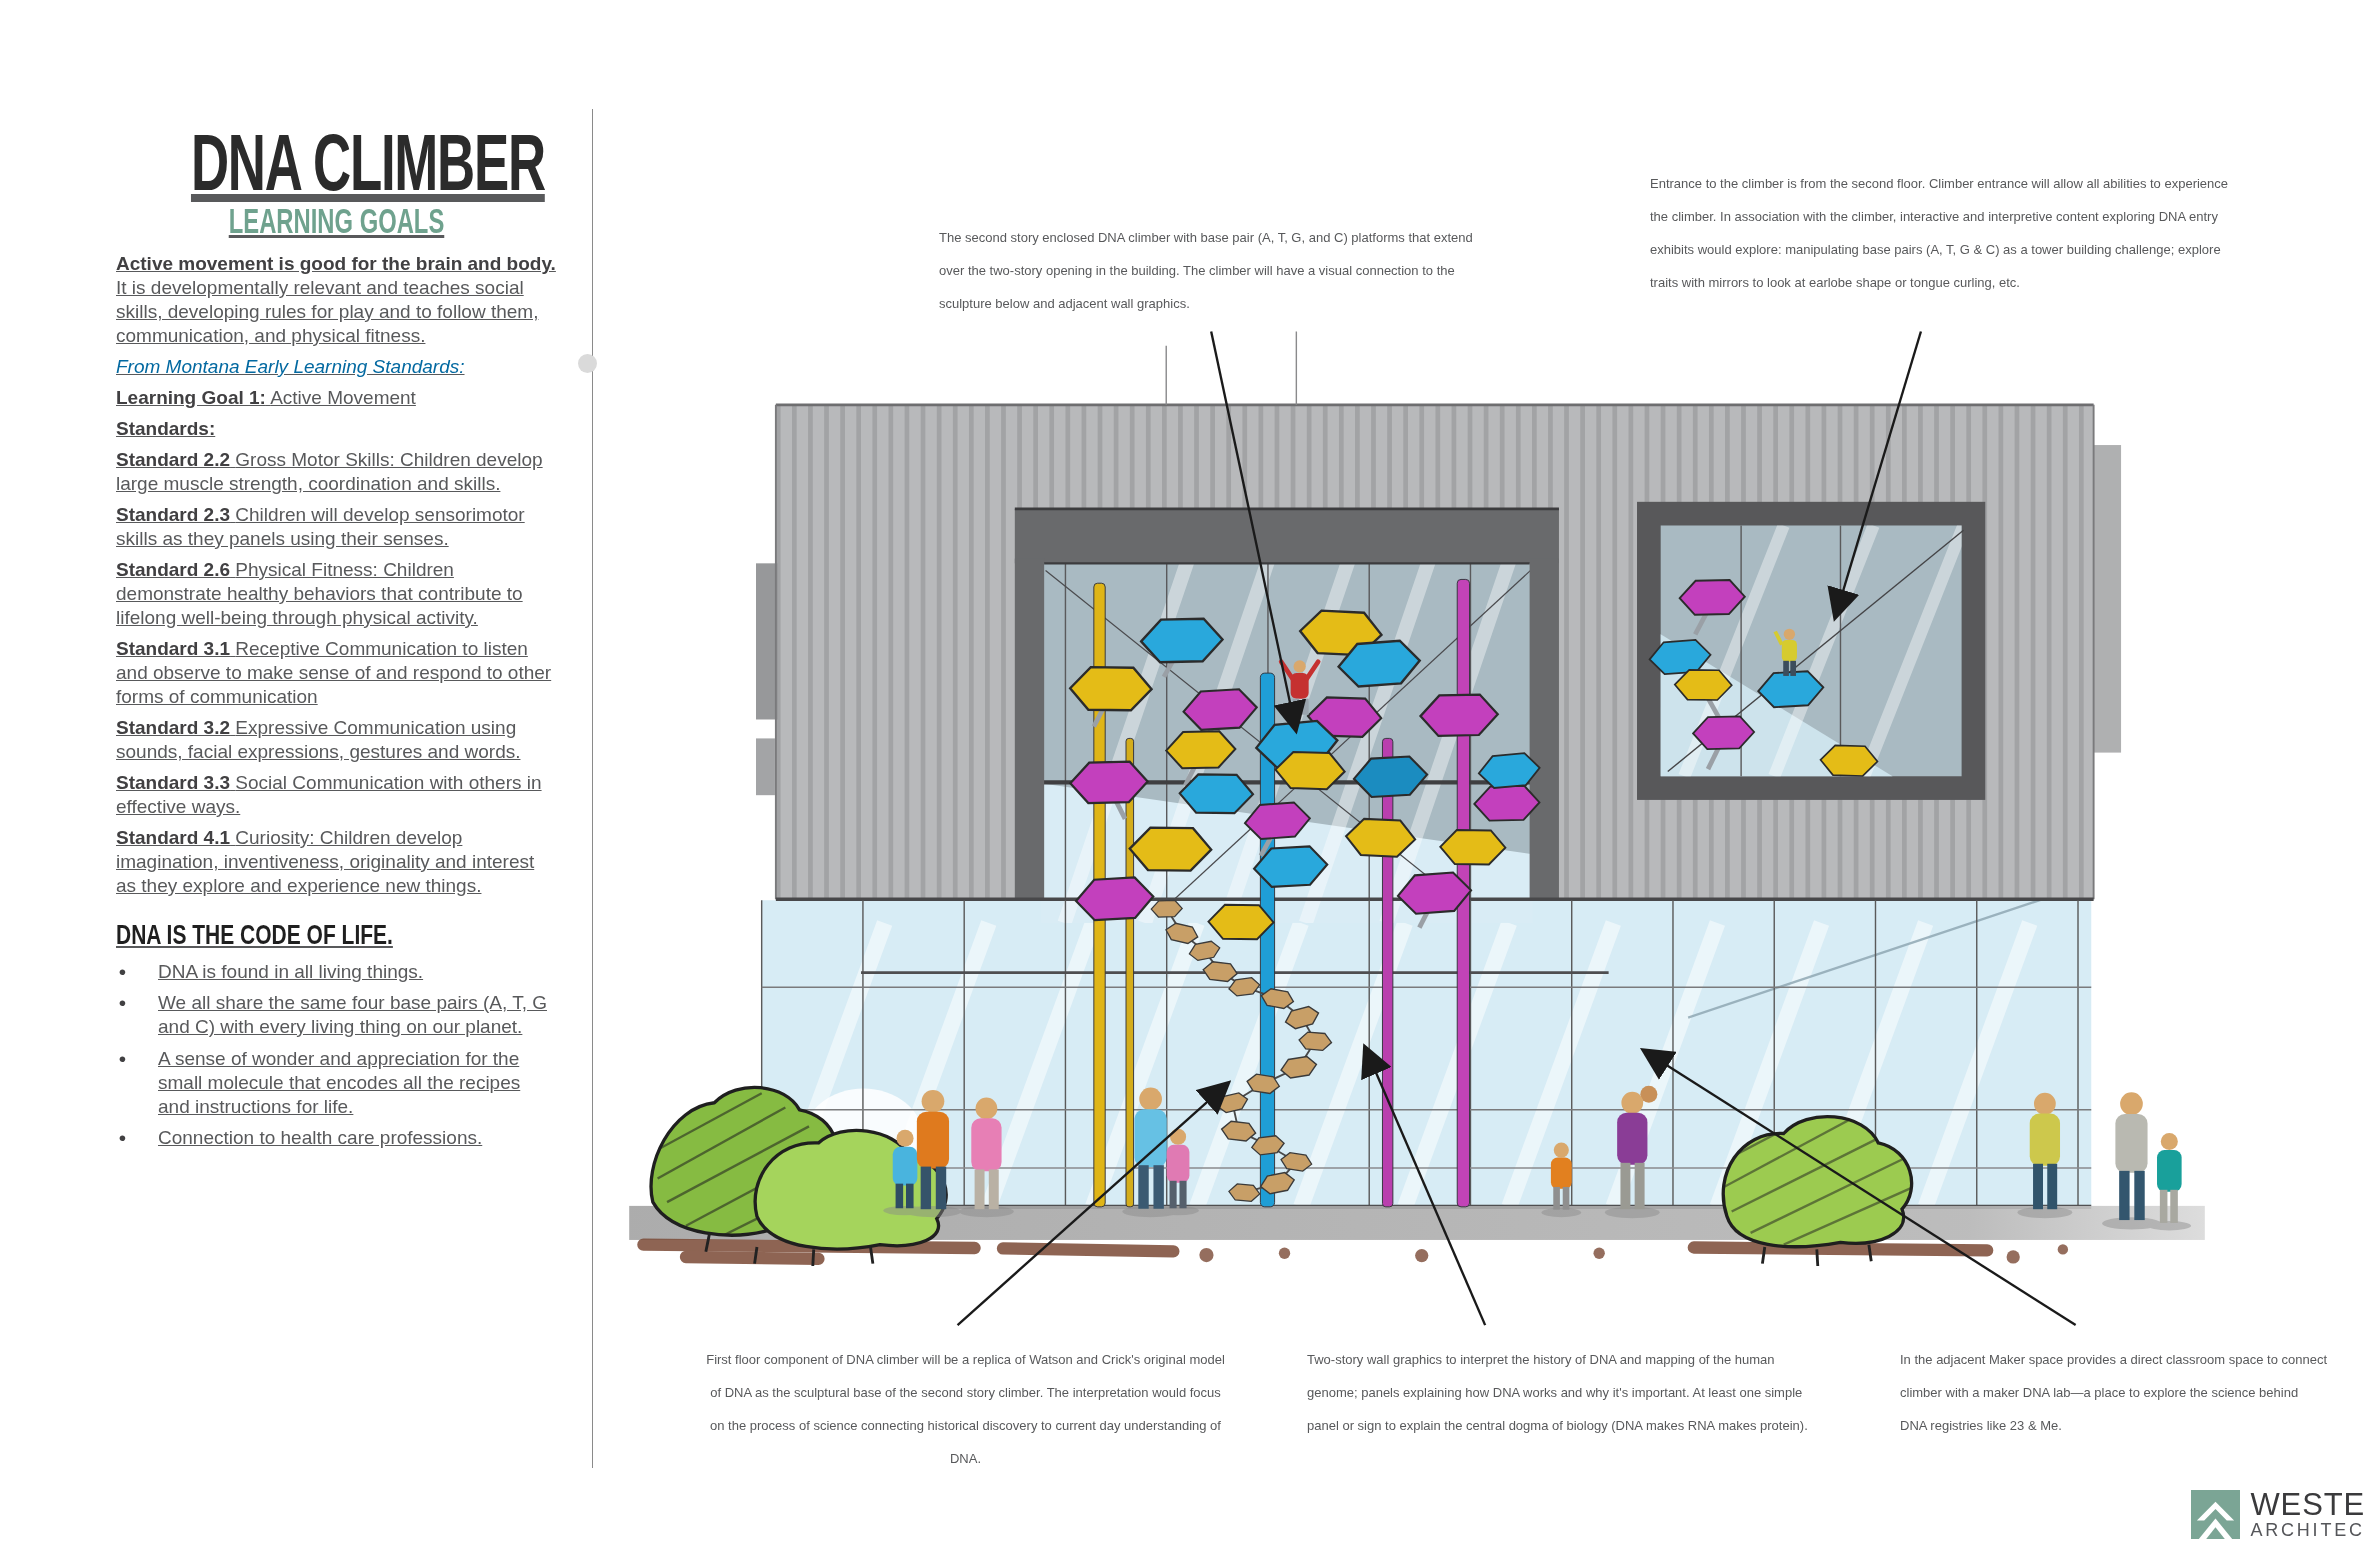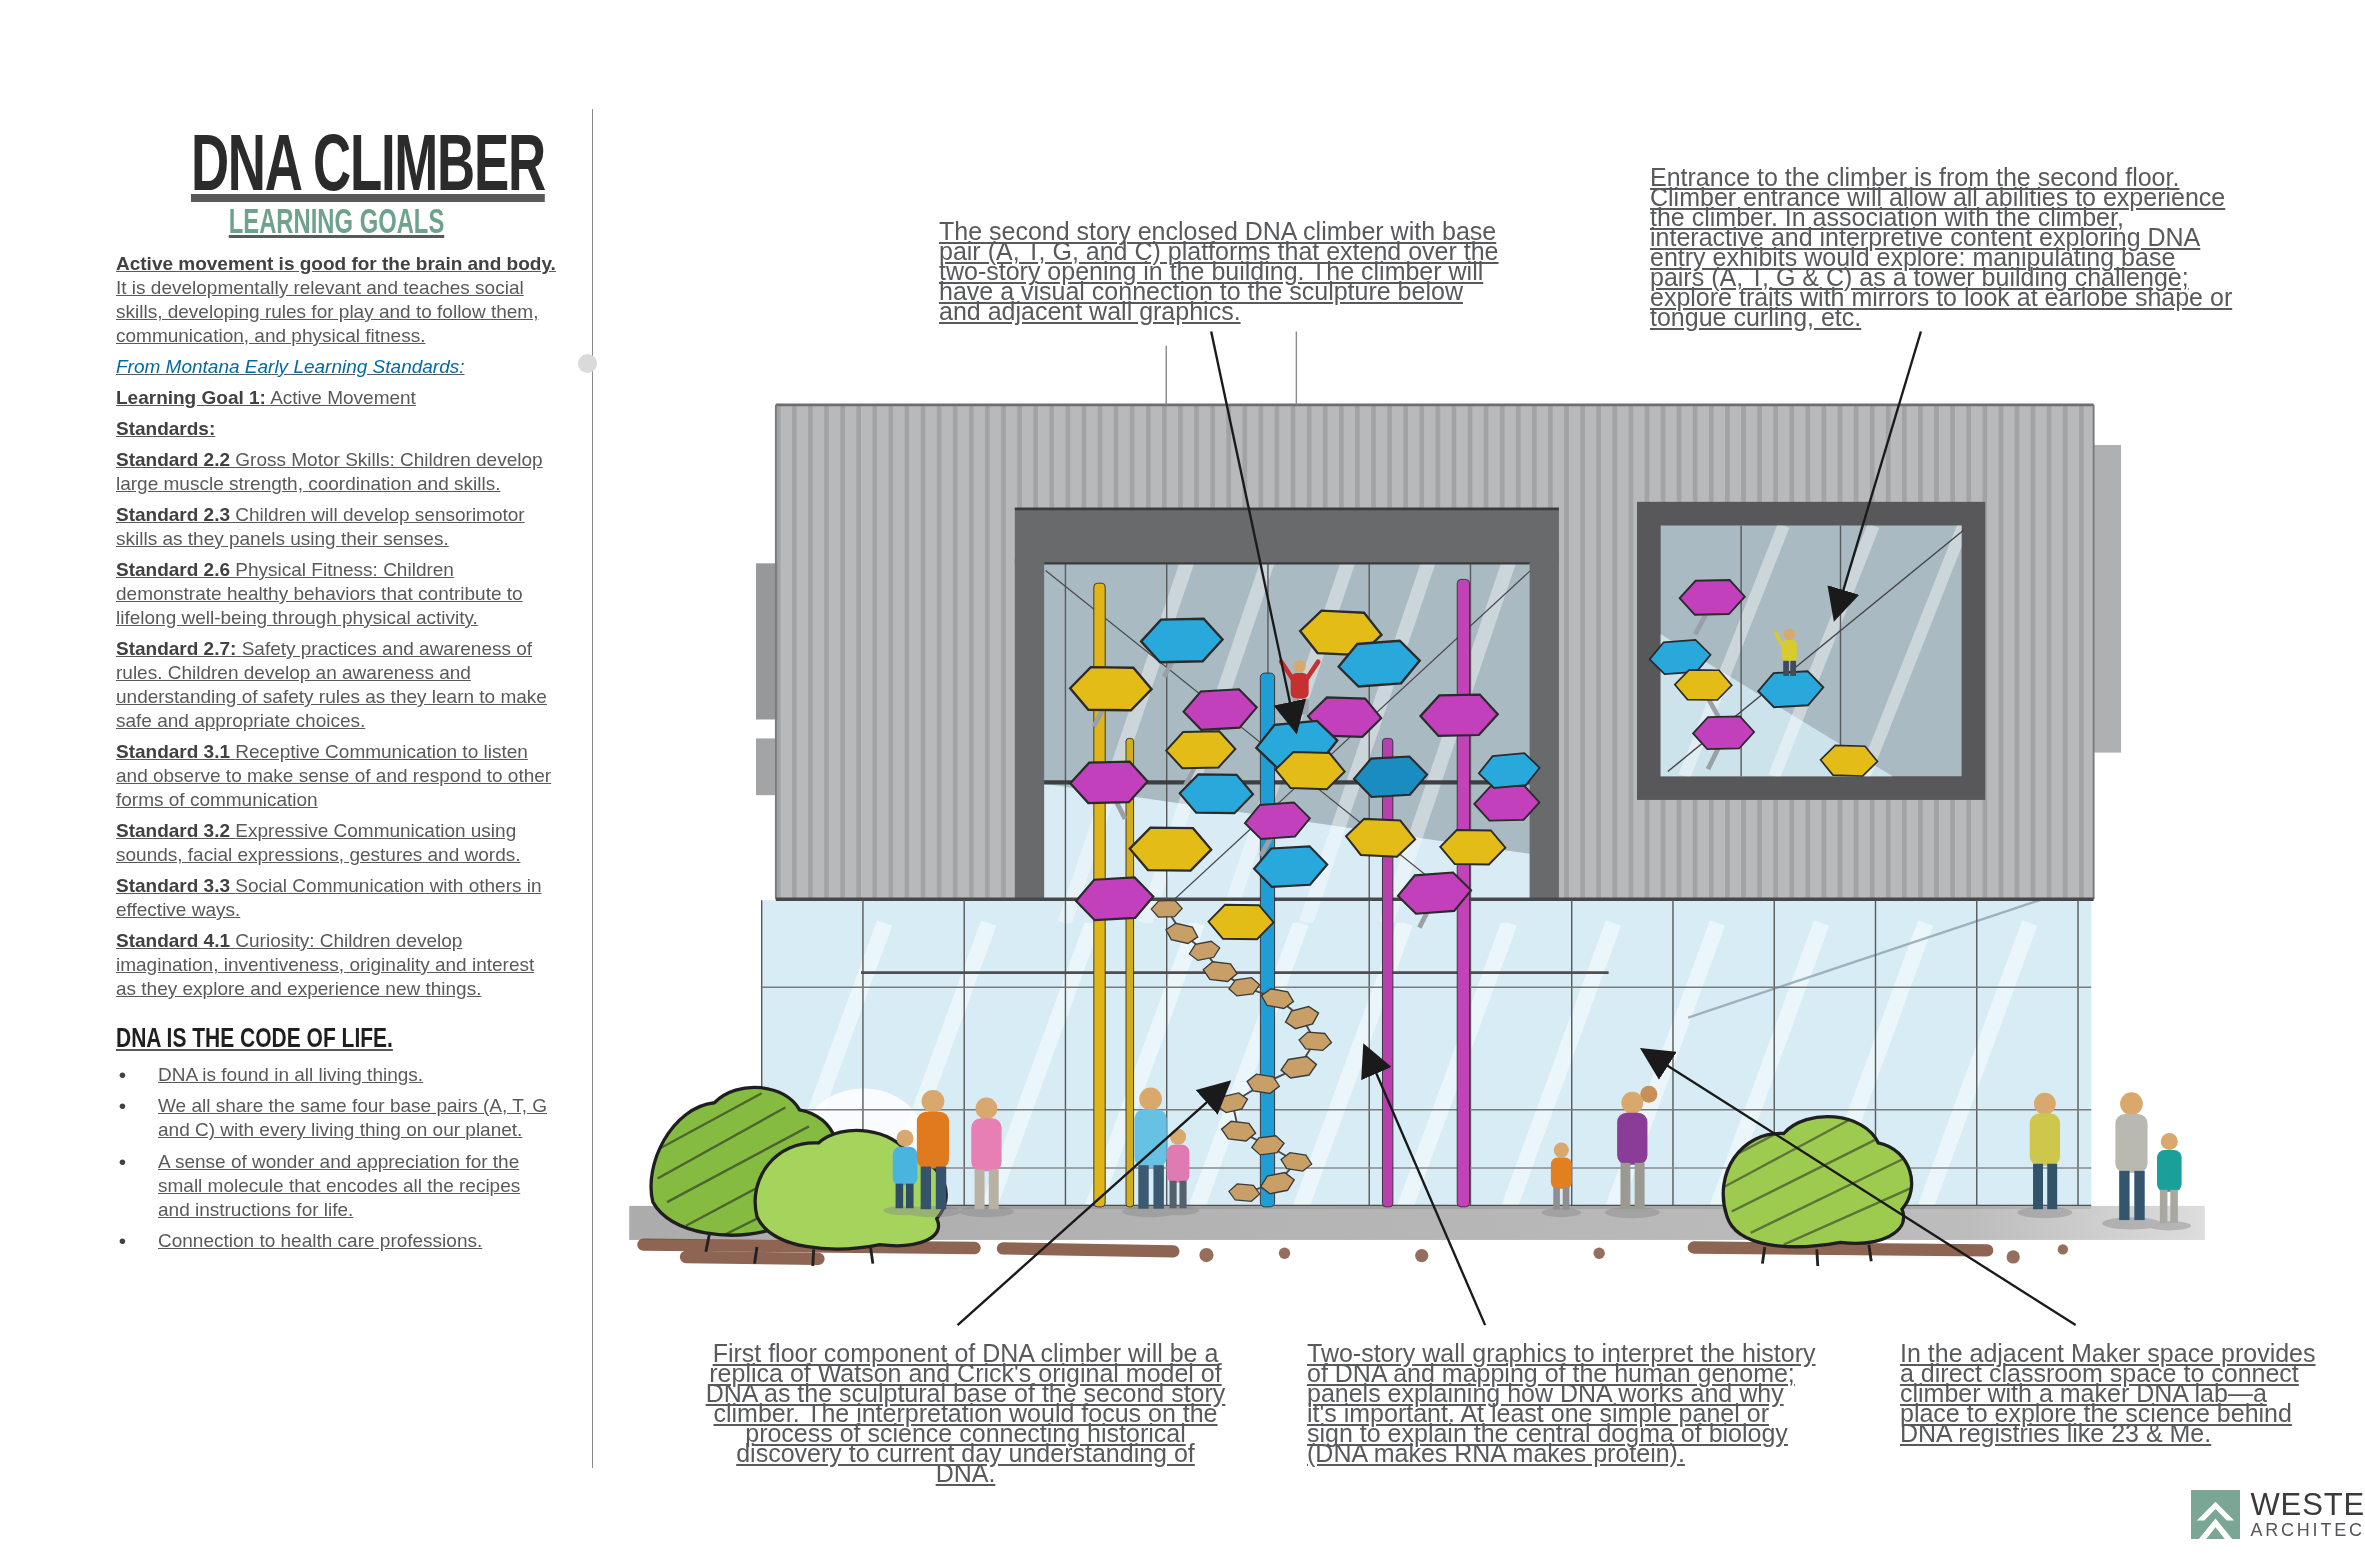--- a/index.html
+++ b/index.html
@@ -17,21 +17,21 @@
   p.ital{font-style:italic;color:#0369a1;}
   .sec-head{font-weight:700;font-size:28px;line-height:33px;color:#1f1f1f;letter-spacing:0;
             transform:scaleX(.75);transform-origin:0 50%;white-space:nowrap;margin:20px 0 8.5px 0;}
   ul.goals{list-style:none;margin:0;padding:0;}
   ul.goals li{position:relative;padding-left:42px;margin:0 0 7.6px 0;}
   ul.goals li:before{content:"•";position:absolute;left:2.8px;top:0;color:#414042;font-size:21px;}
   
   #divider{position:absolute;left:592px;top:109px;width:1.4px;height:1359px;background:#8a8a8a;}
   #divider-dot{position:absolute;left:578px;top:354px;width:19px;height:19px;border-radius:50%;background:#dadada;}
   
-  .ann{position:absolute;font-size:25px;line-height:20px;color:#58595b;text-decoration:underline;}
+  .ann{position:absolute;font-size:13px;line-height:33px;color:#58595b;}
   #ann-tm{left:939px;top:221px;width:561px;}
   #ann-tr{left:1650px;top:167px;width:584px;}
   #ann-bl{left:704px;top:1343px;width:523px;text-align:center;}
   #ann-bm{left:1307px;top:1343px;width:513px;}
   #ann-br{left:1900px;top:1343px;width:428px;}
   
   #art{position:absolute;left:615px;top:303px;width:1798px;height:1079px;}
   
   #logo{position:absolute;left:2191px;top:1490px;display:flex;align-items:flex-start;}
   #logo .mark{width:49px;height:49px;flex:0 0 auto;}
@@ -51,21 +51,20 @@
     <span class="title">DNA CLIMBER</span>
     <span class="subtitle">LEARNING GOALS</span>
     <div class="sbody">
       <p><strong>Active movement is good for the brain and body.</strong> <span>It is developmentally relevant and teaches social skills, developing rules for play and to follow them, communication, and physical fitness.</span></p>
       <p class="ital"><span>From Montana Early Learning Standards:</span></p>
       <p><strong>Learning Goal 1:</strong> <span>Active Movement</span></p>
       <p><strong>Standards:</strong></p>
       <p><strong>Standard 2.2</strong> <span>Gross Motor Skills: Children develop large muscle strength, coordination and skills.</span></p>
       <p><strong>Standard 2.3</strong> <span>Children will develop sensorimotor skills as they panels using their senses.</span></p>
       <p><strong>Standard 2.6</strong> <span>Physical Fitness: Children demonstrate healthy behaviors that contribute to lifelong well-being through physical activity.</span></p>
-      <p><strong>Standard 2.7:</strong> <span>Safety practices and awareness of rules. Children develop an awareness and understanding of safety rules as they learn to make safe and appropriate choices.</span></p>
       <p><strong>Standard 3.1</strong> <span>Receptive Communication to listen and observe to make sense of and respond to other forms of communication</span></p>
       <p><strong>Standard 3.2</strong> <span>Expressive Communication using sounds, facial expressions, gestures and words.</span></p>
       <p><strong>Standard 3.3</strong> <span>Social Communication with others in effective ways.</span></p>
       <p><strong>Standard 4.1</strong> <span>Curiosity: Children develop imagination, inventiveness, originality and interest as they explore and experience new things.</span></p>
       <div class="sec-head">DNA IS THE CODE OF LIFE.</div>
       <ul class="goals">
         <li><span>DNA is found in all living things.</span></li>
         <li><span>We all share the same four base pairs (A, T, G and C) with every living thing on our planet.</span></li>
         <li><span>A sense of wonder and appreciation for the small molecule that encodes all the recipes and instructions for life.</span></li>
         <li><span>Connection to health care professions.</span></li>

